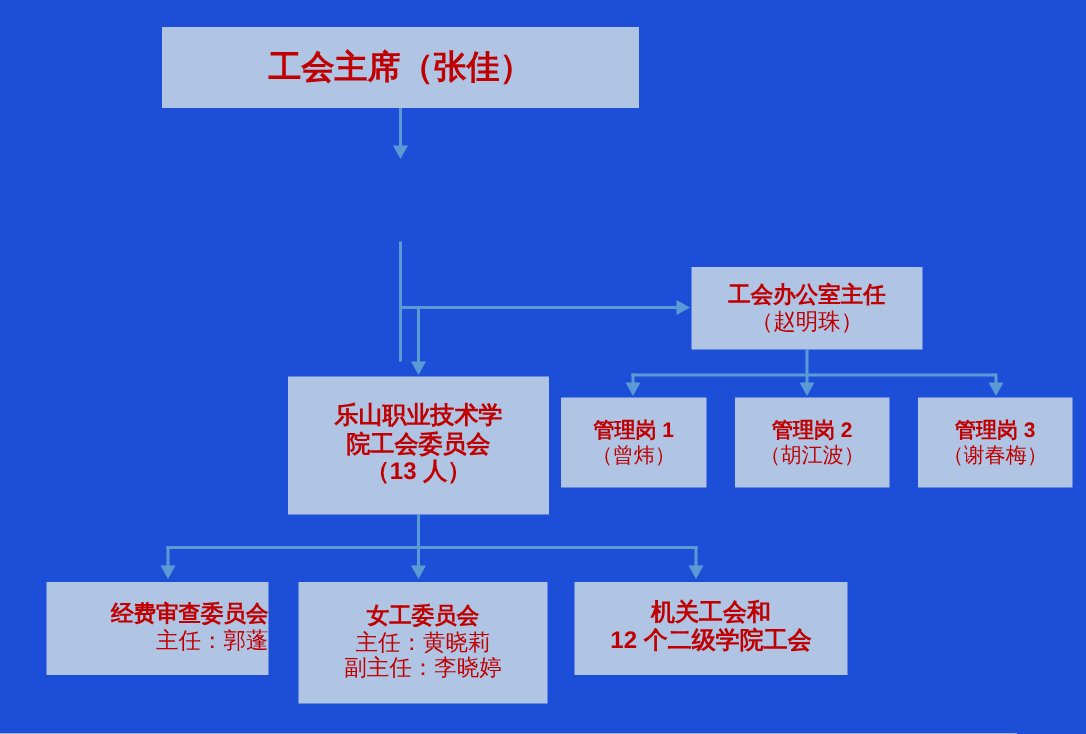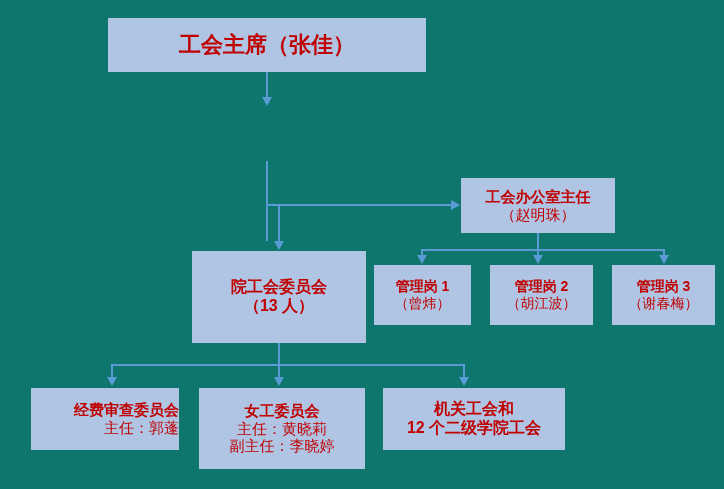--- a/index.html
+++ b/index.html
@@ -8,21 +8,21 @@
     padding: 0;
     background: #ffffff;
   }
   body {
     font-family: "Liberation Sans", "DejaVu Sans", sans-serif;
   }
   #chart-canvas {
     position: relative;
     width: 724px;
     height: 489px;
-    background: #0f766e;
+    background: #1d4ed8;
     overflow: hidden;
   }
   .org-box {
     position: absolute;
     box-sizing: border-box;
     background: #b0c4e4;
     color: #c00000;
     display: flex;
     flex-direction: column;
     align-items: center;
@@ -113,20 +113,21 @@
     <span class="line bold">工会主席（张佳）</span>
   </div>
 
 
   <div class="org-box" id="box-office-dir">
     <span class="line bold">工会办公室主任</span>
     <span class="line reg">（赵明珠）</span>
   </div>
 
   <div class="org-box" id="box-committee">
+    <span class="line bold">乐山职业技术学</span>
     <span class="line bold">院工会委员会</span>
     <span class="line bold">（13 人）</span>
   </div>
 
   <div class="org-box" id="box-mgmt-1">
     <span class="line bold">管理岗 1</span>
     <span class="line reg">（曾炜）</span>
   </div>
 
   <div class="org-box" id="box-mgmt-2">

